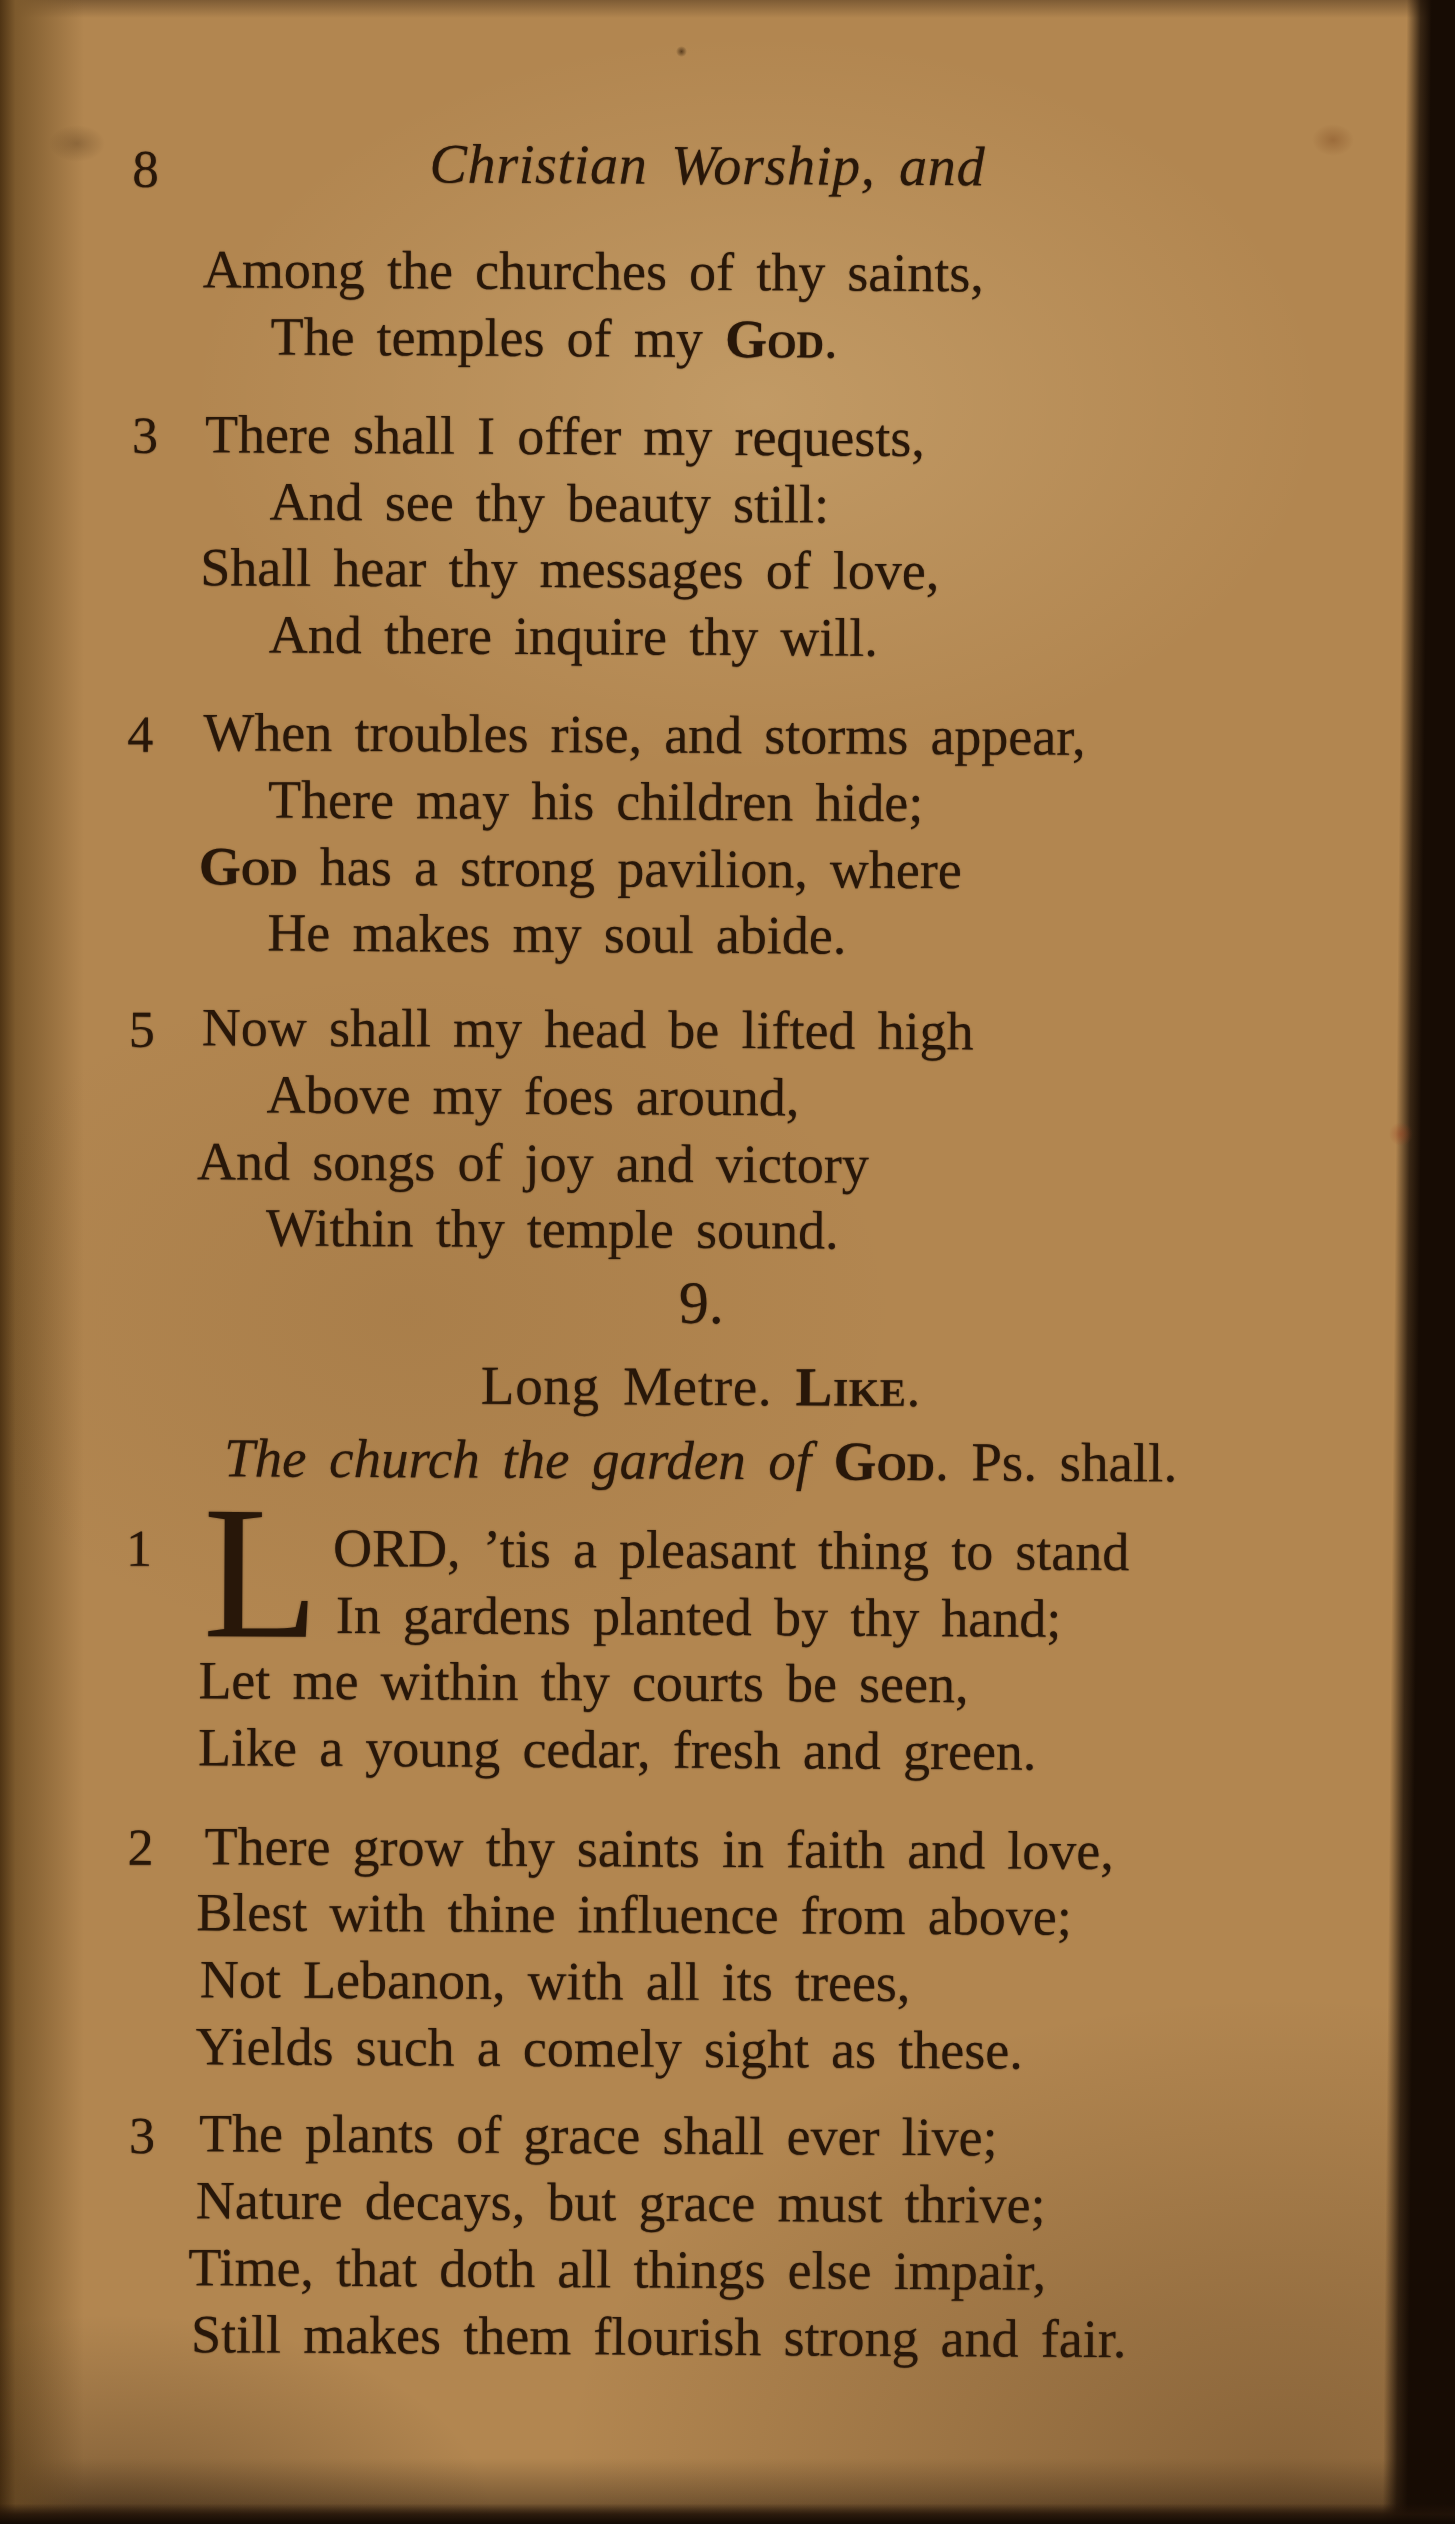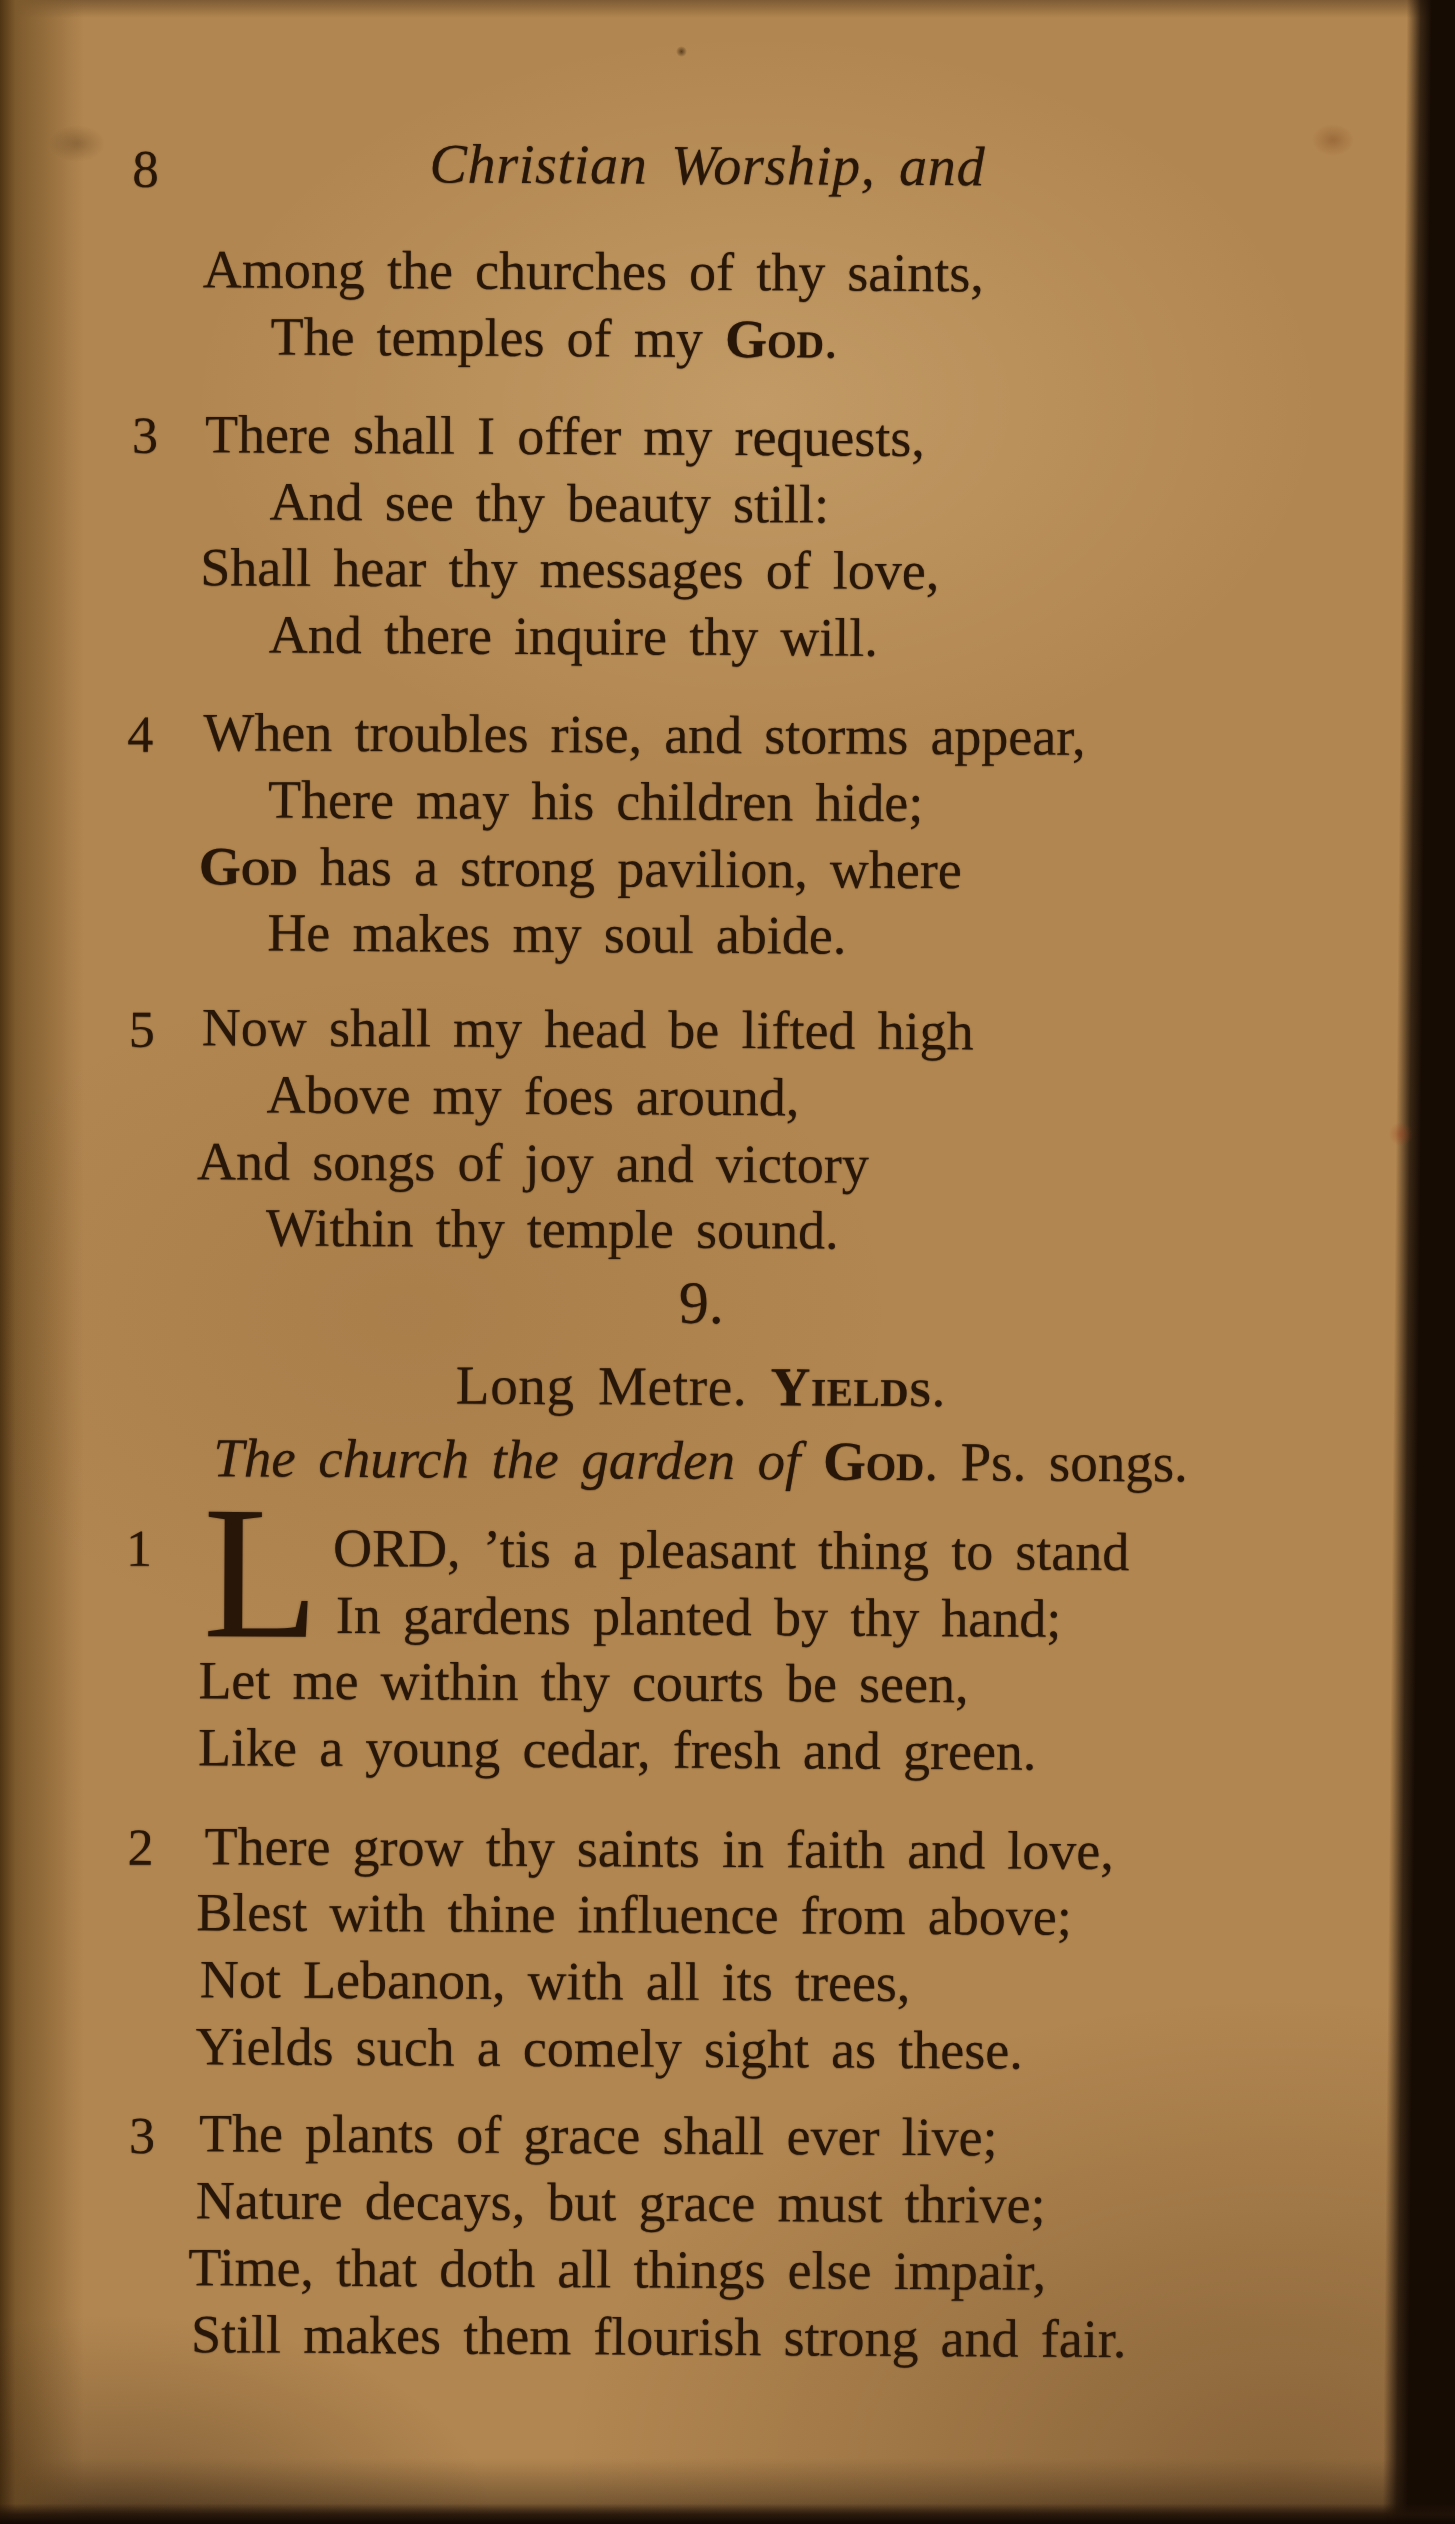--- a/index.html
+++ b/index.html
@@ -97,22 +97,22 @@
       <div class="ink" style="top:836px;left:198px"><span class="sc">God</span><span> has a strong pavilion, where</span></div>
       <div class="ink" style="top:902px;left:267px">He makes my soul abide.</div>
 
       <div class="ink vnum" style="top:999px;left:129px">5</div>
       <div class="ink" style="top:997px;left:202px">Now shall my head be lifted high</div>
       <div class="ink" style="top:1064px;left:267px">Above my foes around,</div>
       <div class="ink" style="top:1131px;left:198px">And songs of joy and victory</div>
       <div class="ink" style="top:1197px;left:267px">Within thy temple sound.</div>
 
       <div class="ink hymn-no center" style="top:1270px">9.</div>
-      <div class="ink metre center" style="top:1353px"><span>Long Metre.  </span><span class="sc">Yields</span><span>.</span></div>
-      <div class="ink title center" style="top:1427px"><span class="it">The church the garden of </span><span class="sc">God</span><span>.  </span><span>Ps. songs.</span></div>
+      <div class="ink metre center" style="top:1353px"><span>Long Metre.  </span><span class="sc">Like</span><span>.</span></div>
+      <div class="ink title center" style="top:1427px"><span class="it">The church the garden of </span><span class="sc">God</span><span>.  </span><span>Ps. shall.</span></div>
 
       <div class="ink vnum" style="top:1518px;left:129px">1</div>
       <div class="dropcap" style="top:1505px;left:206px">L</div>
       <div class="ink" style="top:1517px;left:336px">ORD, ’tis a pleasant thing to stand</div>
       <div class="ink" style="top:1584px;left:339px">In gardens planted by thy hand;</div>
       <div class="ink" style="top:1650px;left:202px">Let me within thy courts be seen,</div>
       <div class="ink" style="top:1717px;left:202px">Like a young cedar, fresh and green.</div>
 
       <div class="ink vnum" style="top:1817px;left:132px">2</div>
       <div class="ink" style="top:1816px;left:209px">There grow thy saints in faith and love,</div>

